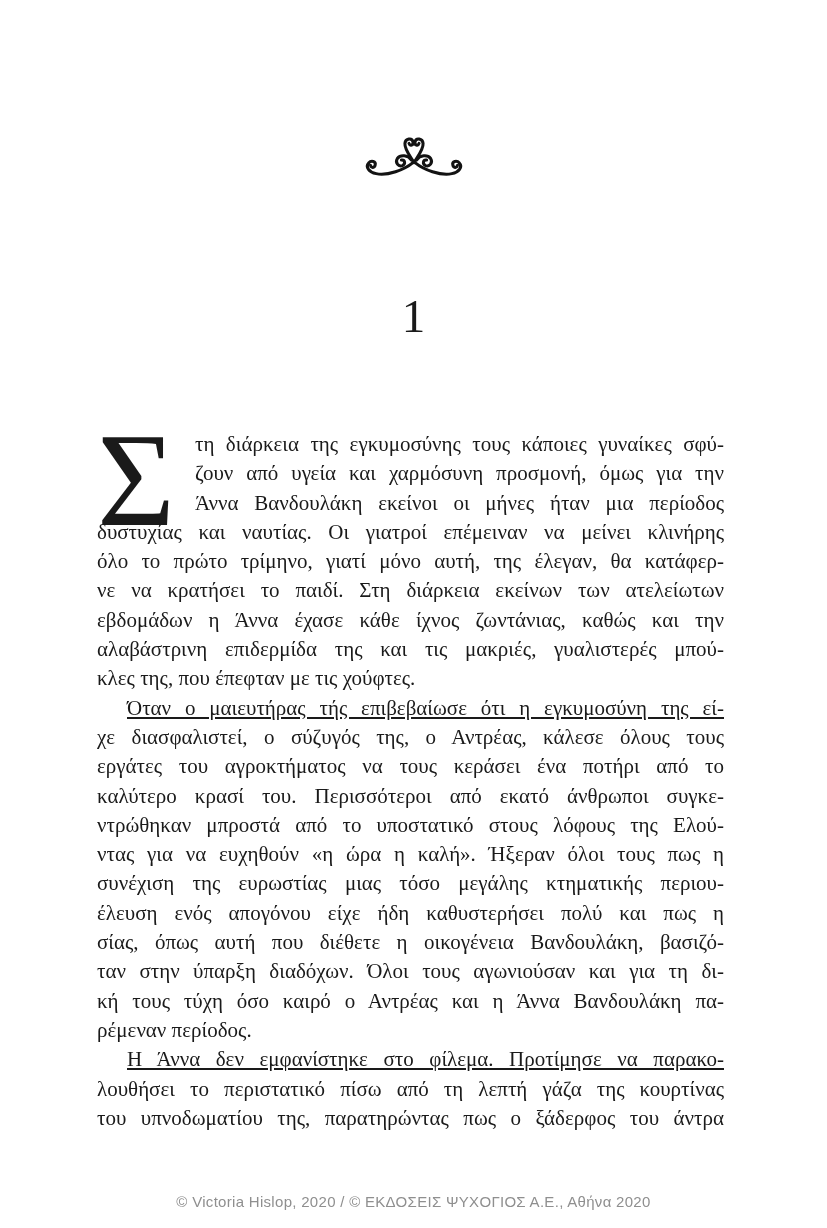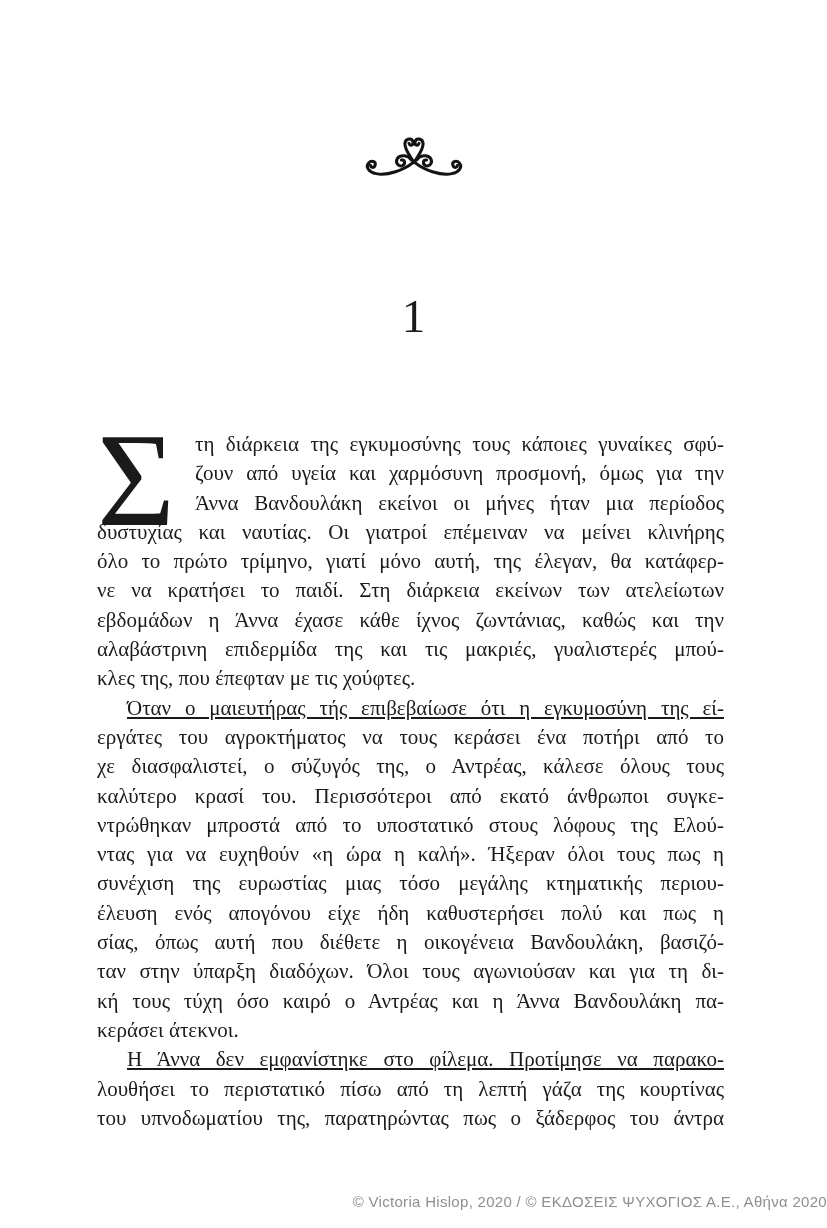--- a/index.html
+++ b/index.html
@@ -115,34 +115,34 @@
         <div class="line">Άννα Βανδουλάκη εκείνοι οι μήνες ήταν μια περίοδος</div>
         <div class="line">δυστυχίας και ναυτίας. Οι γιατροί επέμειναν να μείνει κλινήρης</div>
         <div class="line">όλο το πρώτο τρίμηνο, γιατί μόνο αυτή, της έλεγαν, θα κατάφερ-</div>
         <div class="line">νε να κρατήσει το παιδί. Στη διάρκεια εκείνων των ατελείωτων</div>
         <div class="line">εβδομάδων η Άννα έχασε κάθε ίχνος ζωντάνιας, καθώς και την</div>
         <div class="line">αλαβάστρινη επιδερμίδα της και τις μακριές, γυαλιστερές μπού-</div>
         <div class="line flush-left">κλες της, που έπεφταν με τις χούφτες.</div>
       </div>
       <div class="paragraph">
         <div class="line indent">Όταν ο μαιευτήρας τής επιβεβαίωσε ότι η εγκυμοσύνη της εί-</div>
+        <div class="line">χε διασφαλιστεί, ο σύζυγός της, ο Αντρέας, κάλεσε όλους τους</div>
         <div class="line">εργάτες του αγροκτήματος να τους κεράσει ένα ποτήρι από το</div>
-        <div class="line">χε διασφαλιστεί, ο σύζυγός της, ο Αντρέας, κάλεσε όλους τους</div>
         <div class="line">καλύτερο κρασί του. Περισσότεροι από εκατό άνθρωποι συγκε-</div>
         <div class="line">ντρώθηκαν μπροστά από το υποστατικό στους λόφους της Ελού-</div>
         <div class="line">ντας για να ευχηθούν «η ώρα η καλή». Ήξεραν όλοι τους πως η</div>
         <div class="line">συνέχιση της ευρωστίας μιας τόσο μεγάλης κτηματικής περιου-</div>
         <div class="line">έλευση ενός απογόνου είχε ήδη καθυστερήσει πολύ και πως η</div>
         <div class="line">σίας, όπως αυτή που διέθετε η οικογένεια Βανδουλάκη, βασιζό-</div>
         <div class="line">ταν στην ύπαρξη διαδόχων. Όλοι τους αγωνιούσαν και για τη δι-</div>
         <div class="line">κή τους τύχη όσο καιρό ο Αντρέας και η Άννα Βανδουλάκη πα-</div>
-        <div class="line flush-left">κεράσει άτεκνοι.</div>
+        <div class="line flush-left">ρέμεναν περίοδος.</div>
       </div>
       <div class="paragraph">
         <div class="line indent">Η Άννα δεν εμφανίστηκε στο φίλεμα. Προτίμησε να παρακο-</div>
         <div class="line">λουθήσει το περιστατικό πίσω από τη λεπτή γάζα της κουρτίνας</div>
         <div class="line">του υπνοδωματίου της, παρατηρώντας πως ο ξάδερφος του άντρα</div>
       </div>
     </div>
 
-  <div class="footer" style="color: rgb(143, 143, 143); text-align: right;">© Victoria Hislop, 2020 / © ΕΚΔΟΣΕΙΣ ΨΥΧΟΓΙΟΣ Α.Ε., Αθήνα 2020</div>
+  <div class="footer" style="color: rgb(143, 143, 143);">© Victoria Hislop, 2020 / © ΕΚΔΟΣΕΙΣ ΨΥΧΟΓΙΟΣ Α.Ε., Αθήνα 2020</div>
 
 </div>
 
 </body></html>

